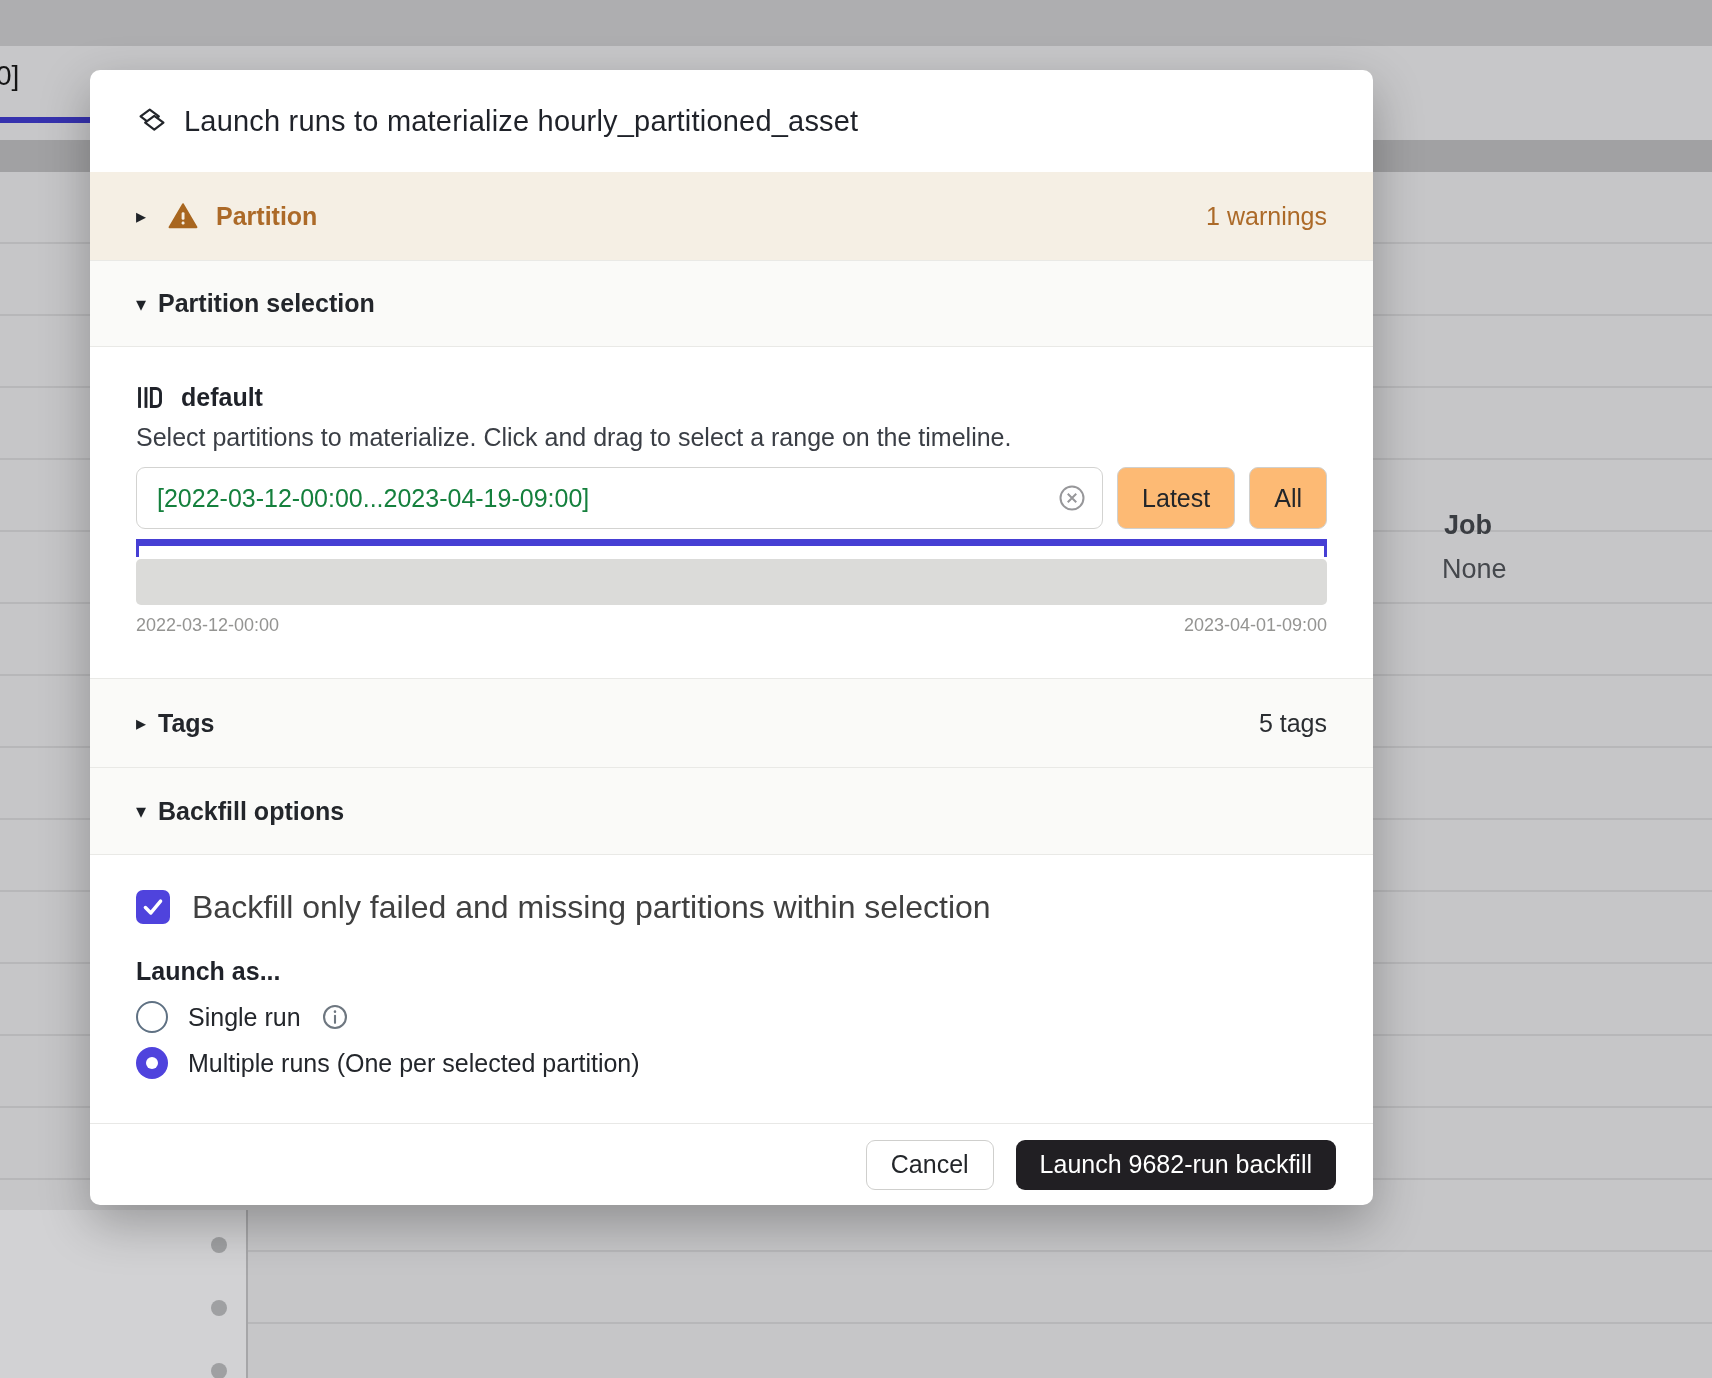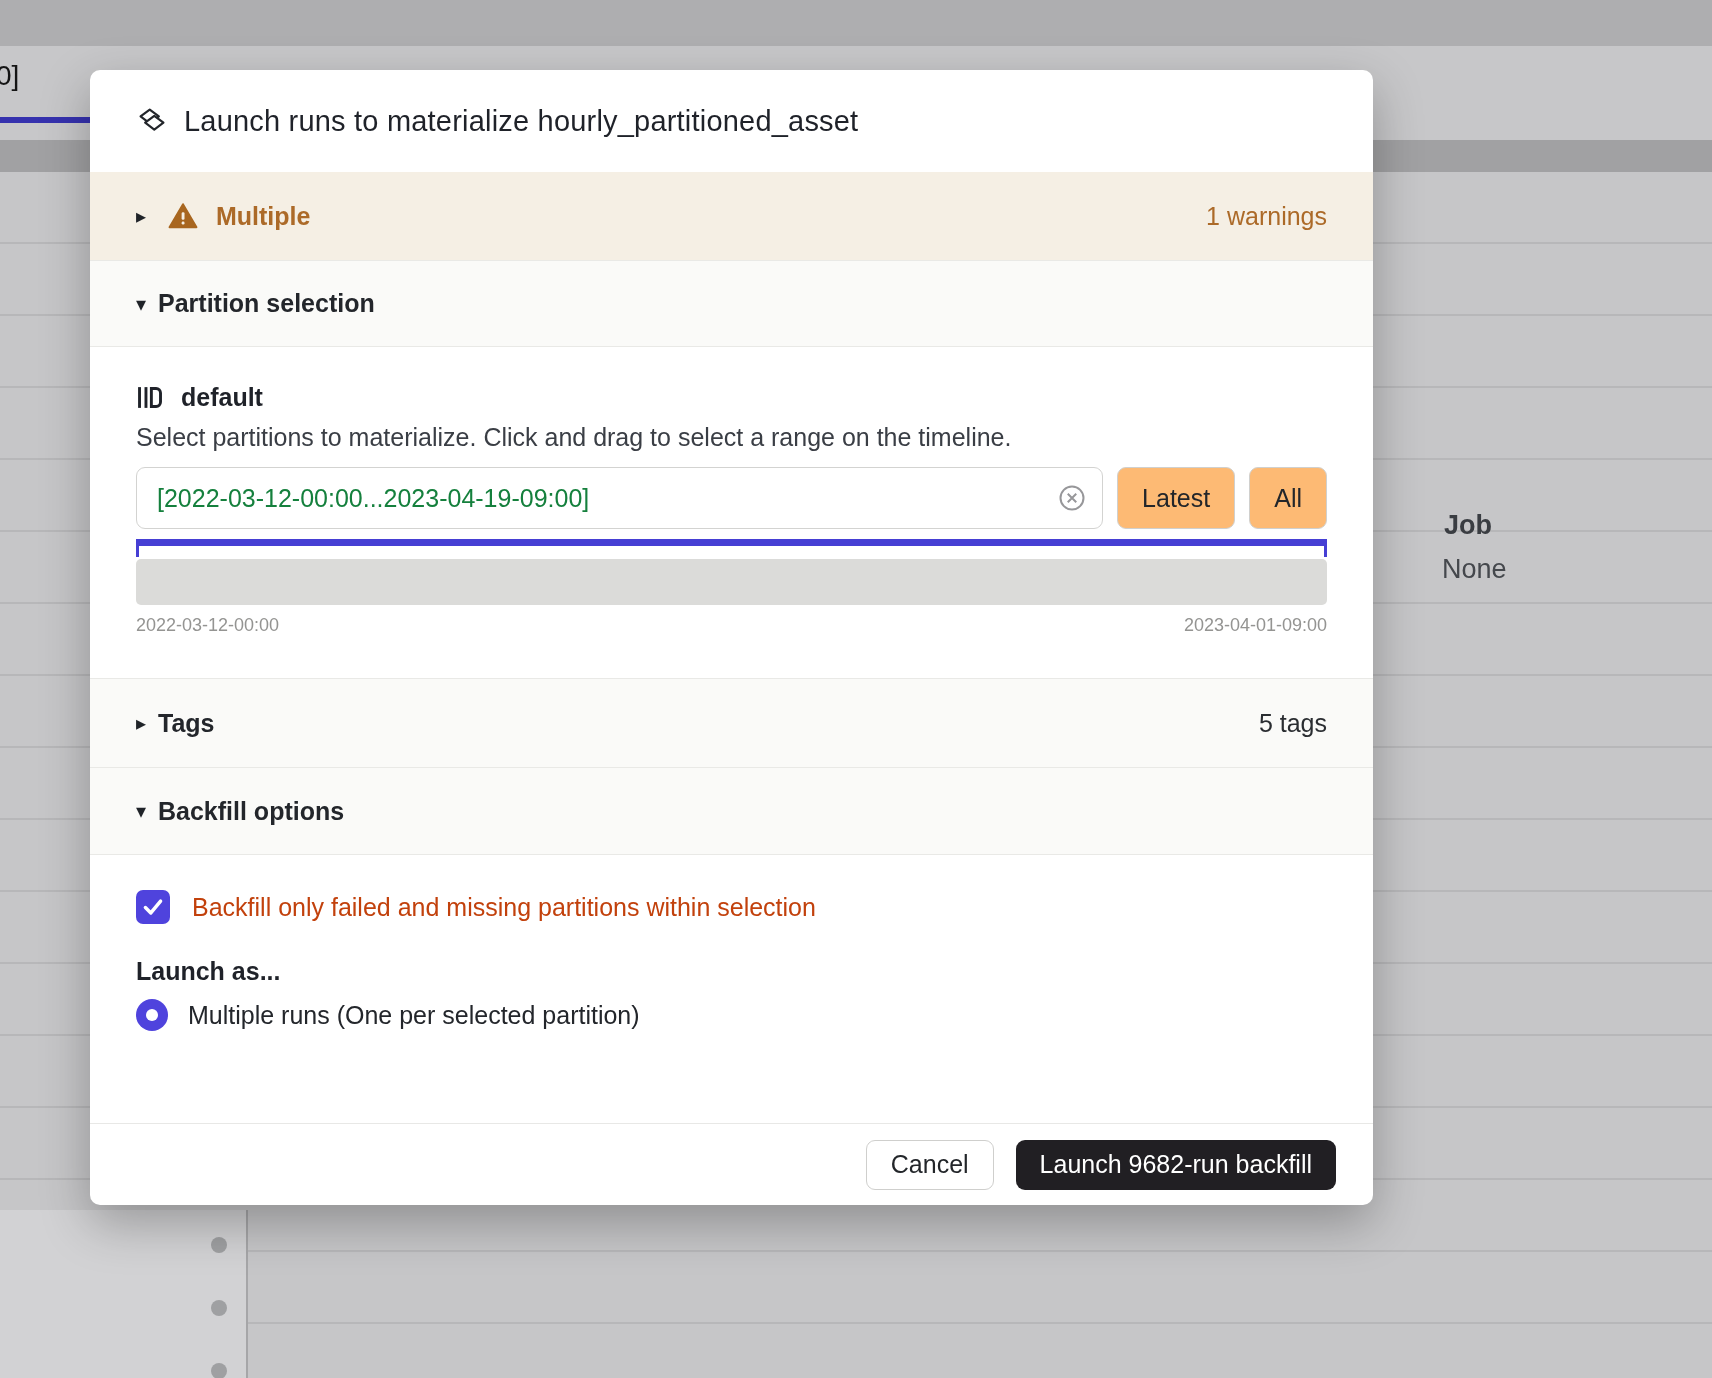--- a/index.html
+++ b/index.html
@@ -61,21 +61,21 @@
   .bracket{margin-top:10px;height:18px;border-top:7px solid #463FD4;border-left:3px solid #463FD4;border-right:3px solid #463FD4;}
   .timeline{margin-top:2px;height:46px;background:#DBDBD9;border-radius:5px;}
   .dates{margin-top:10px;display:flex;justify-content:space-between;font-size:18px;color:#949492;height:27px;}
   .m-row-tags{height:90px;background:var(--sec-bg);border-top:1px solid var(--divider);border-bottom:1px solid var(--divider);
     display:flex;align-items:center;padding:0 46px;}
   .m-row-tags .s-label{font-size:25px;font-weight:bold;color:#23262B;}
   .m-row-tags .t-count{margin-left:auto;font-size:25px;color:#2A2D31;}
   .options-body{height:268px;}
   .cb-row{margin-top:35px;display:flex;align-items:center;gap:22px;height:34px;}
   .checkbox{width:34px;height:34px;border-radius:7px;background:var(--accent);display:flex;align-items:center;justify-content:center;cursor:pointer;}
-  .cb-label{font-size:25px;color:#c2410c;}
+  .cb-label{font-size:32px;color:#404040;}
   .launch-as{margin-top:33px;font-size:25px;font-weight:bold;color:#1F2229;height:28px;}
   .radio-row{display:flex;align-items:center;gap:20px;height:32px;}
   .radio-row.first{margin-top:16px;}
   .radio-row.second{margin-top:14px;}
   .radio{width:32px;height:32px;border-radius:50%;cursor:pointer;}
   .radio.off{border:2.5px solid #5F7183;background:#fff;}
   .radio.on{background:var(--accent);display:flex;align-items:center;justify-content:center;}
   .radio.on .dot{width:12px;height:12px;border-radius:50%;background:#fff;}
   .r-label{font-size:25px;color:#23262B;}
   .m-footer{margin-top:auto;height:82px;border-top:1px solid #E8E8E6;display:flex;align-items:center;justify-content:flex-end;gap:22px;padding:0 37px;}
@@ -113,21 +113,21 @@
 
   <div class="m-warnings">
     <span class="caret">▸</span>
     <span class="icon">
       <svg width="30" height="30" viewBox="0 0 24 24">
         <path d="M12 2.5 L22.8 21 H1.2 Z" fill="#A8661F" stroke="#A8661F" stroke-width="1.5" stroke-linejoin="round"></path>
         <rect x="10.9" y="9" width="2.3" height="6" rx="1" fill="#F5EFE4"></rect>
         <rect x="10.9" y="16.4" width="2.3" height="2.3" rx="1" fill="#F5EFE4"></rect>
       </svg>
     </span>
-    <span class="w-label">Multiple</span>
+    <span class="w-label">Partition</span>
     <span class="w-count">1 warnings</span>
   </div>
 
   <div class="m-sechdr">
     <span class="caret">▾</span>
     <span class="s-label">Partition selection</span>
   </div>
 
   <div class="m-body partition-body">
     <div class="dim-row">
@@ -181,20 +181,31 @@
       <span class="checkbox">
         <svg width="26" height="26" viewBox="0 0 24 24" fill="none" stroke="#ffffff" stroke-width="3.2" stroke-linecap="round" stroke-linejoin="round">
           <polyline points="5,12.5 10,17.5 19,6.5"></polyline>
         </svg>
       </span>
       <span class="cb-label">Backfill only failed and missing partitions within selection</span>
     </div>
 
     <div class="launch-as">Launch as...</div>
 
+    <div class="radio-row first">
+      <span class="radio off"></span>
+      <span class="r-label">Single run</span>
+      <span class="icon">
+        <svg width="28" height="28" viewBox="0 0 24 24" fill="none" stroke="#6E7780" stroke-width="1.8">
+          <circle cx="12" cy="12" r="9.4"></circle>
+          <path d="M12 11 v6" stroke-linecap="round"></path>
+          <circle cx="12" cy="7.4" r="1.1" fill="#6E7780" stroke="none"></circle>
+        </svg>
+      </span>
+    </div>
 
     <div class="radio-row second">
       <span class="radio on">
           <span class="dot"></span>
         </span>
       <span class="r-label">Multiple runs (One per selected partition)</span>
     </div>
   </div>
 
   <div class="m-footer">

